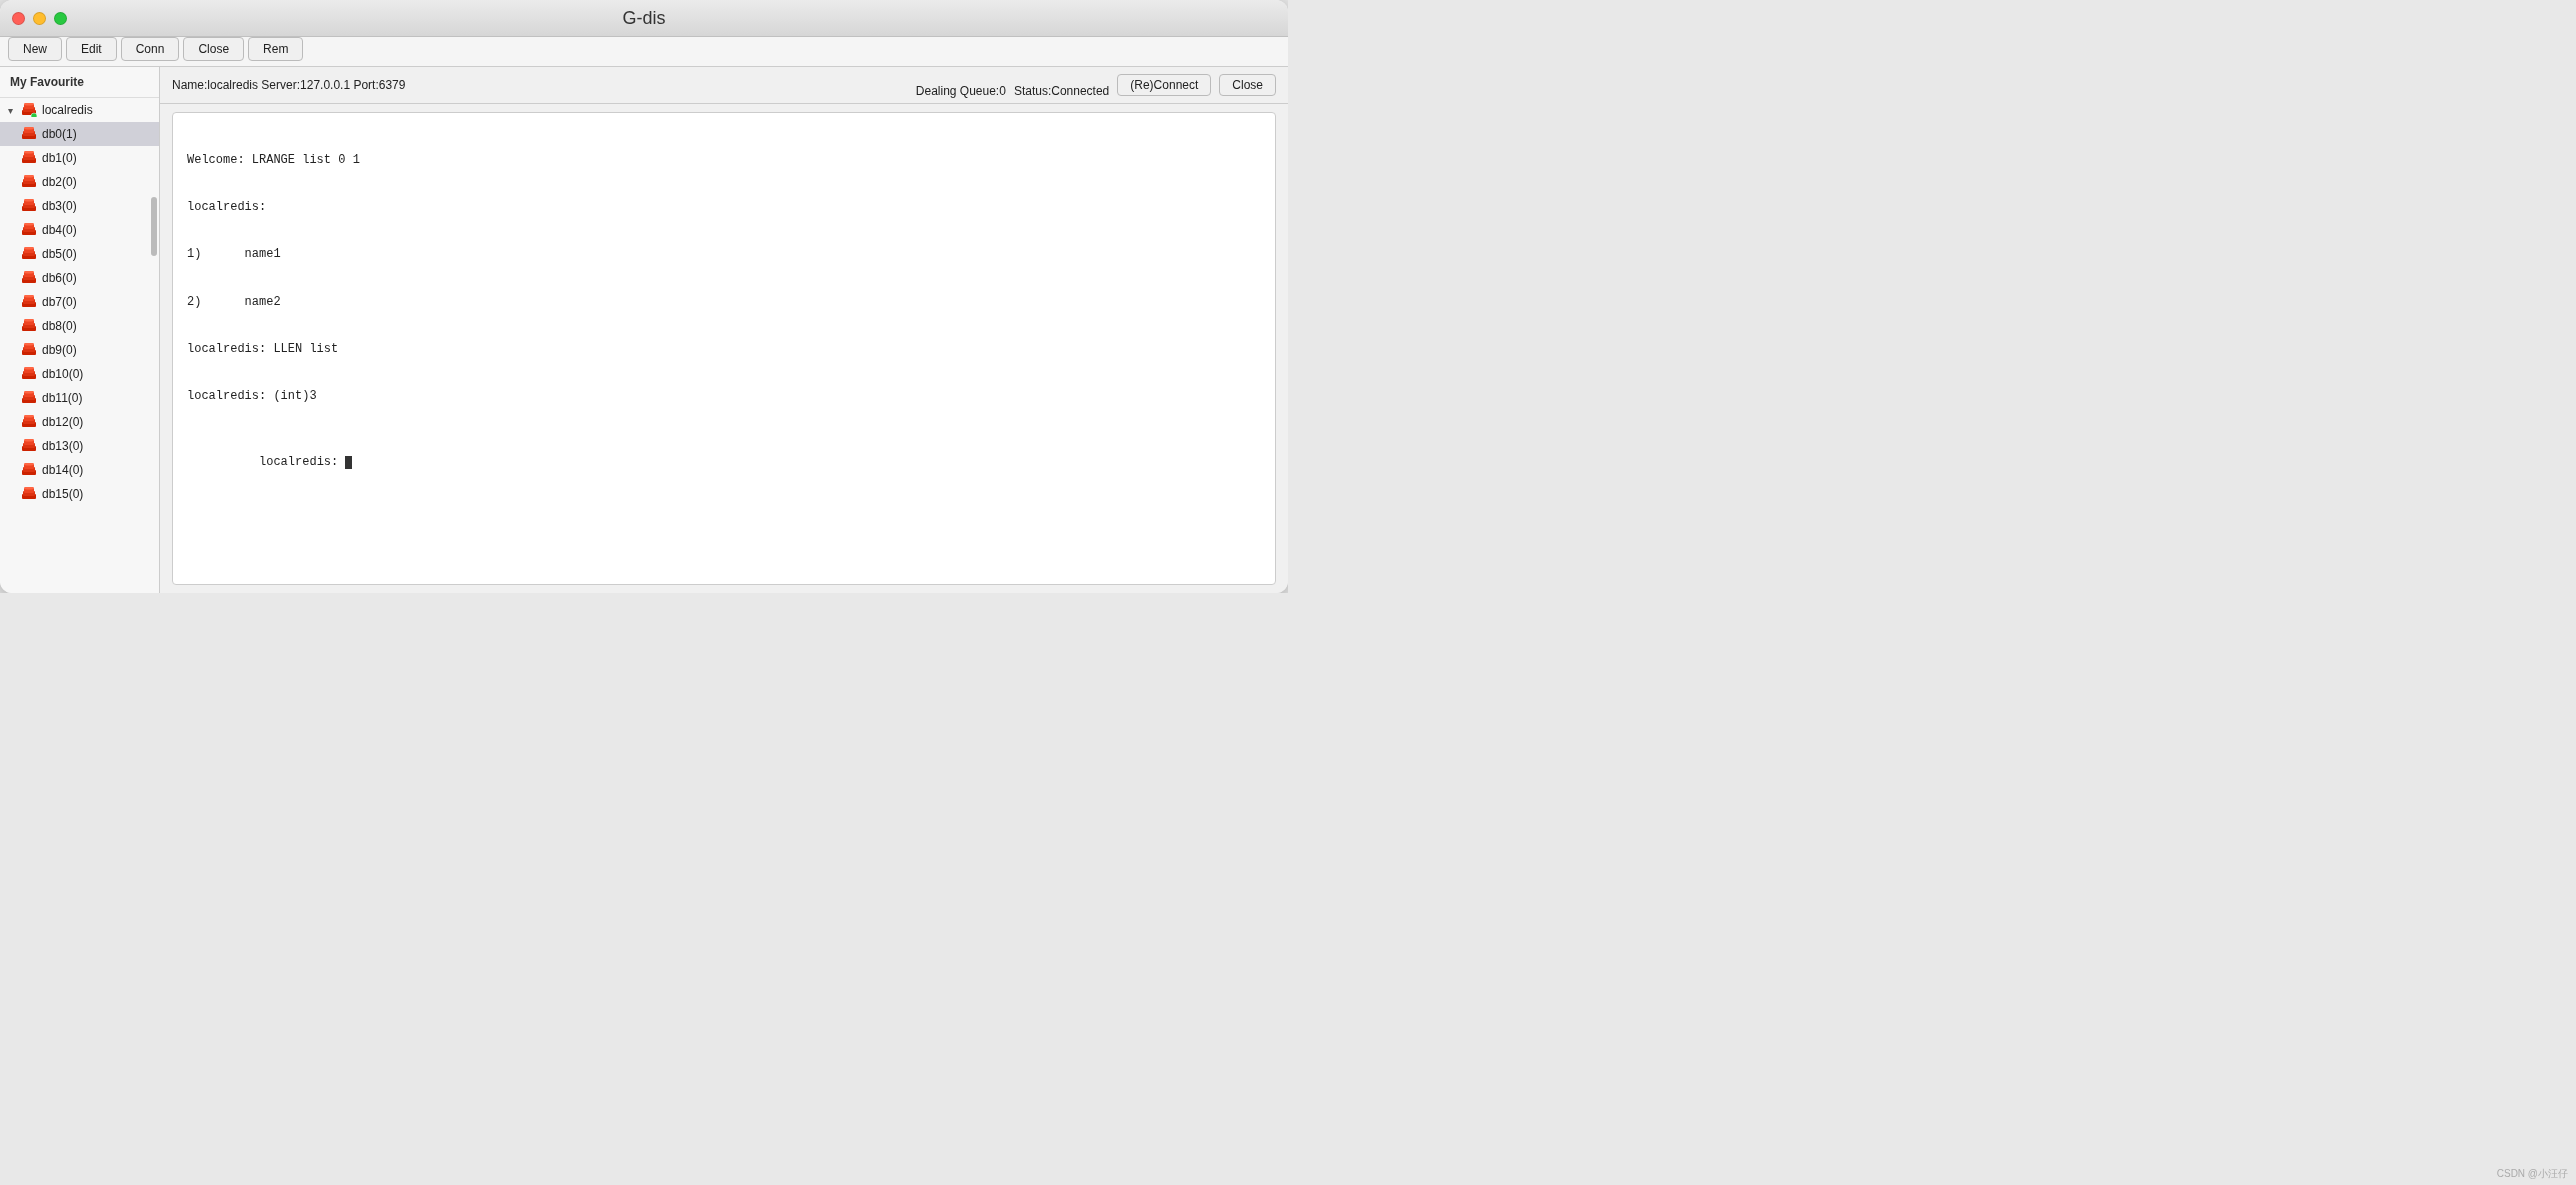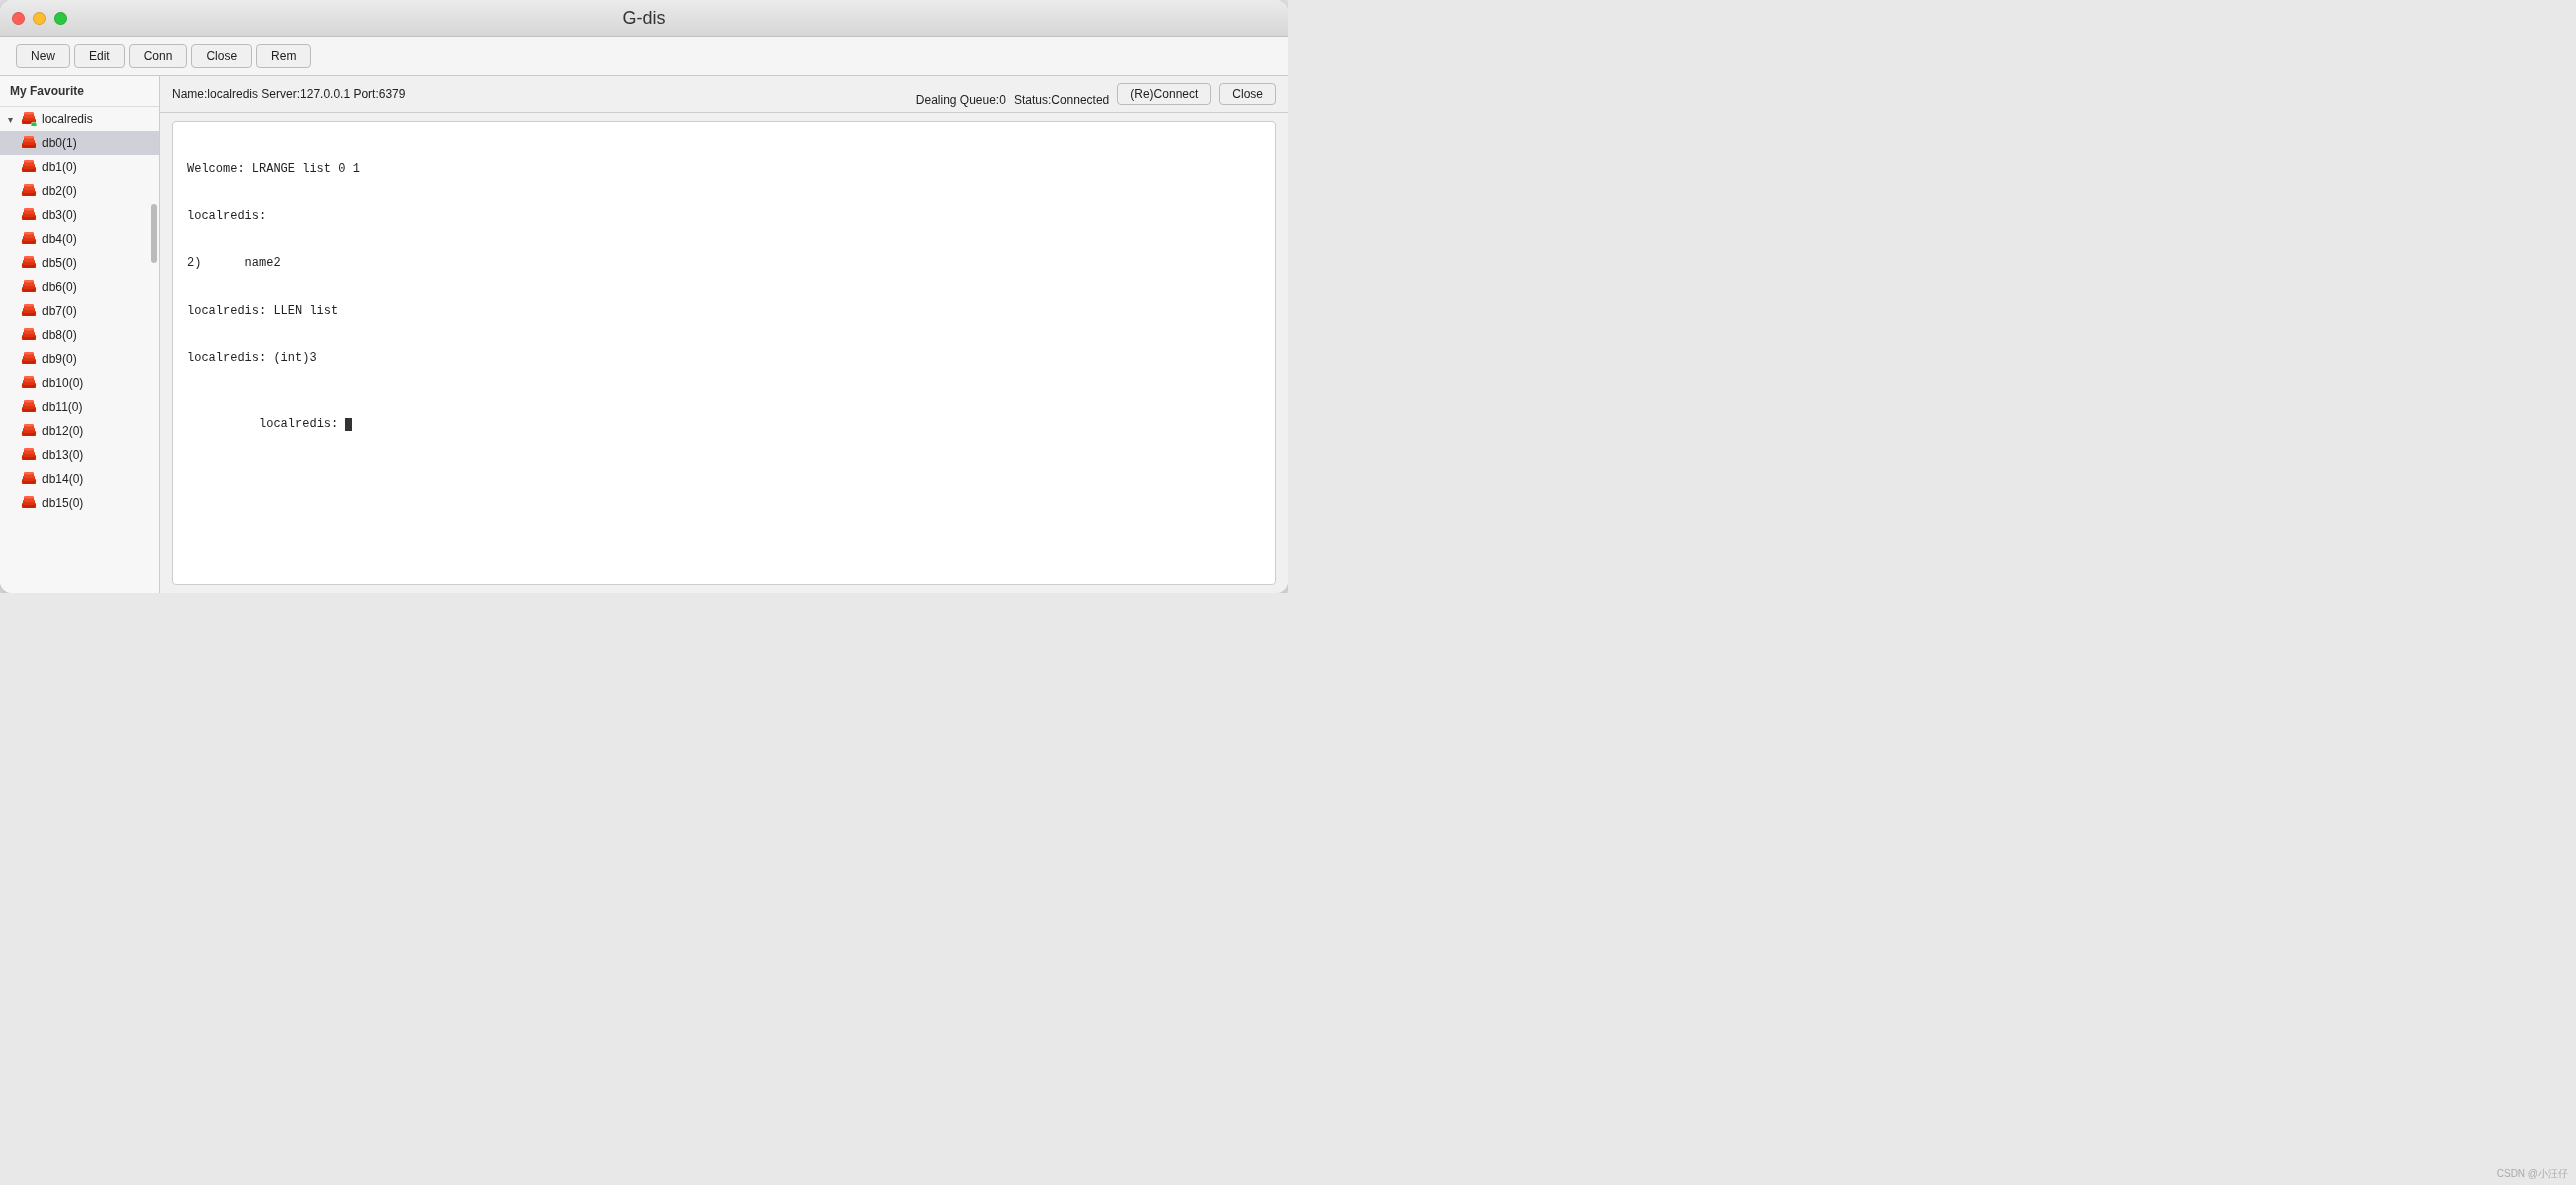--- a/index.html
+++ b/index.html
@@ -60,26 +60,26 @@
       position: absolute;
       left: 50%;
       transform: translateX(-50%);
       font-size: 18px;
       font-weight: 500;
       color: #333;
     }
 
     
     .toolbar {
-      height: 39px;
+      height: 30px;
       background: #f5f5f5;
       border-bottom: 1px solid #ccc;
       display: flex;
-      align-items: center;
-      padding: 0 16px;
+      align-items: flex-start;
+      padding: 0 8px;
       gap: 4px;
     }
 
     .toolbar-btn {
       padding: 4px 14px;
       font-size: 12px;
       background: #f0f0f0;
       border: 1px solid #bbb;
       border-radius: 4px;
       cursor: pointer;
@@ -552,20 +552,21 @@
           <span class="status-info">Status:Connected</span>
           <button class="header-btn">(Re)Connect</button>
           <button class="header-btn">Close</button>
         </div>
       </div>
 
 
       <div class="cli-area">
         <div class="cli-line">Welcome: LRANGE list 0 1</div>
         <div class="cli-line">localredis:</div>
+        <div class="cli-line">1)      name1</div>
         <div class="cli-line">2)      name2</div>
         <div class="cli-line">localredis: LLEN list</div>
         <div class="cli-line">localredis: (int)3</div>
         <div class="cli-line">
           <span>localredis: </span><span class="cli-cursor"></span>
         </div>
       </div>
 
     </div>
   </div>

